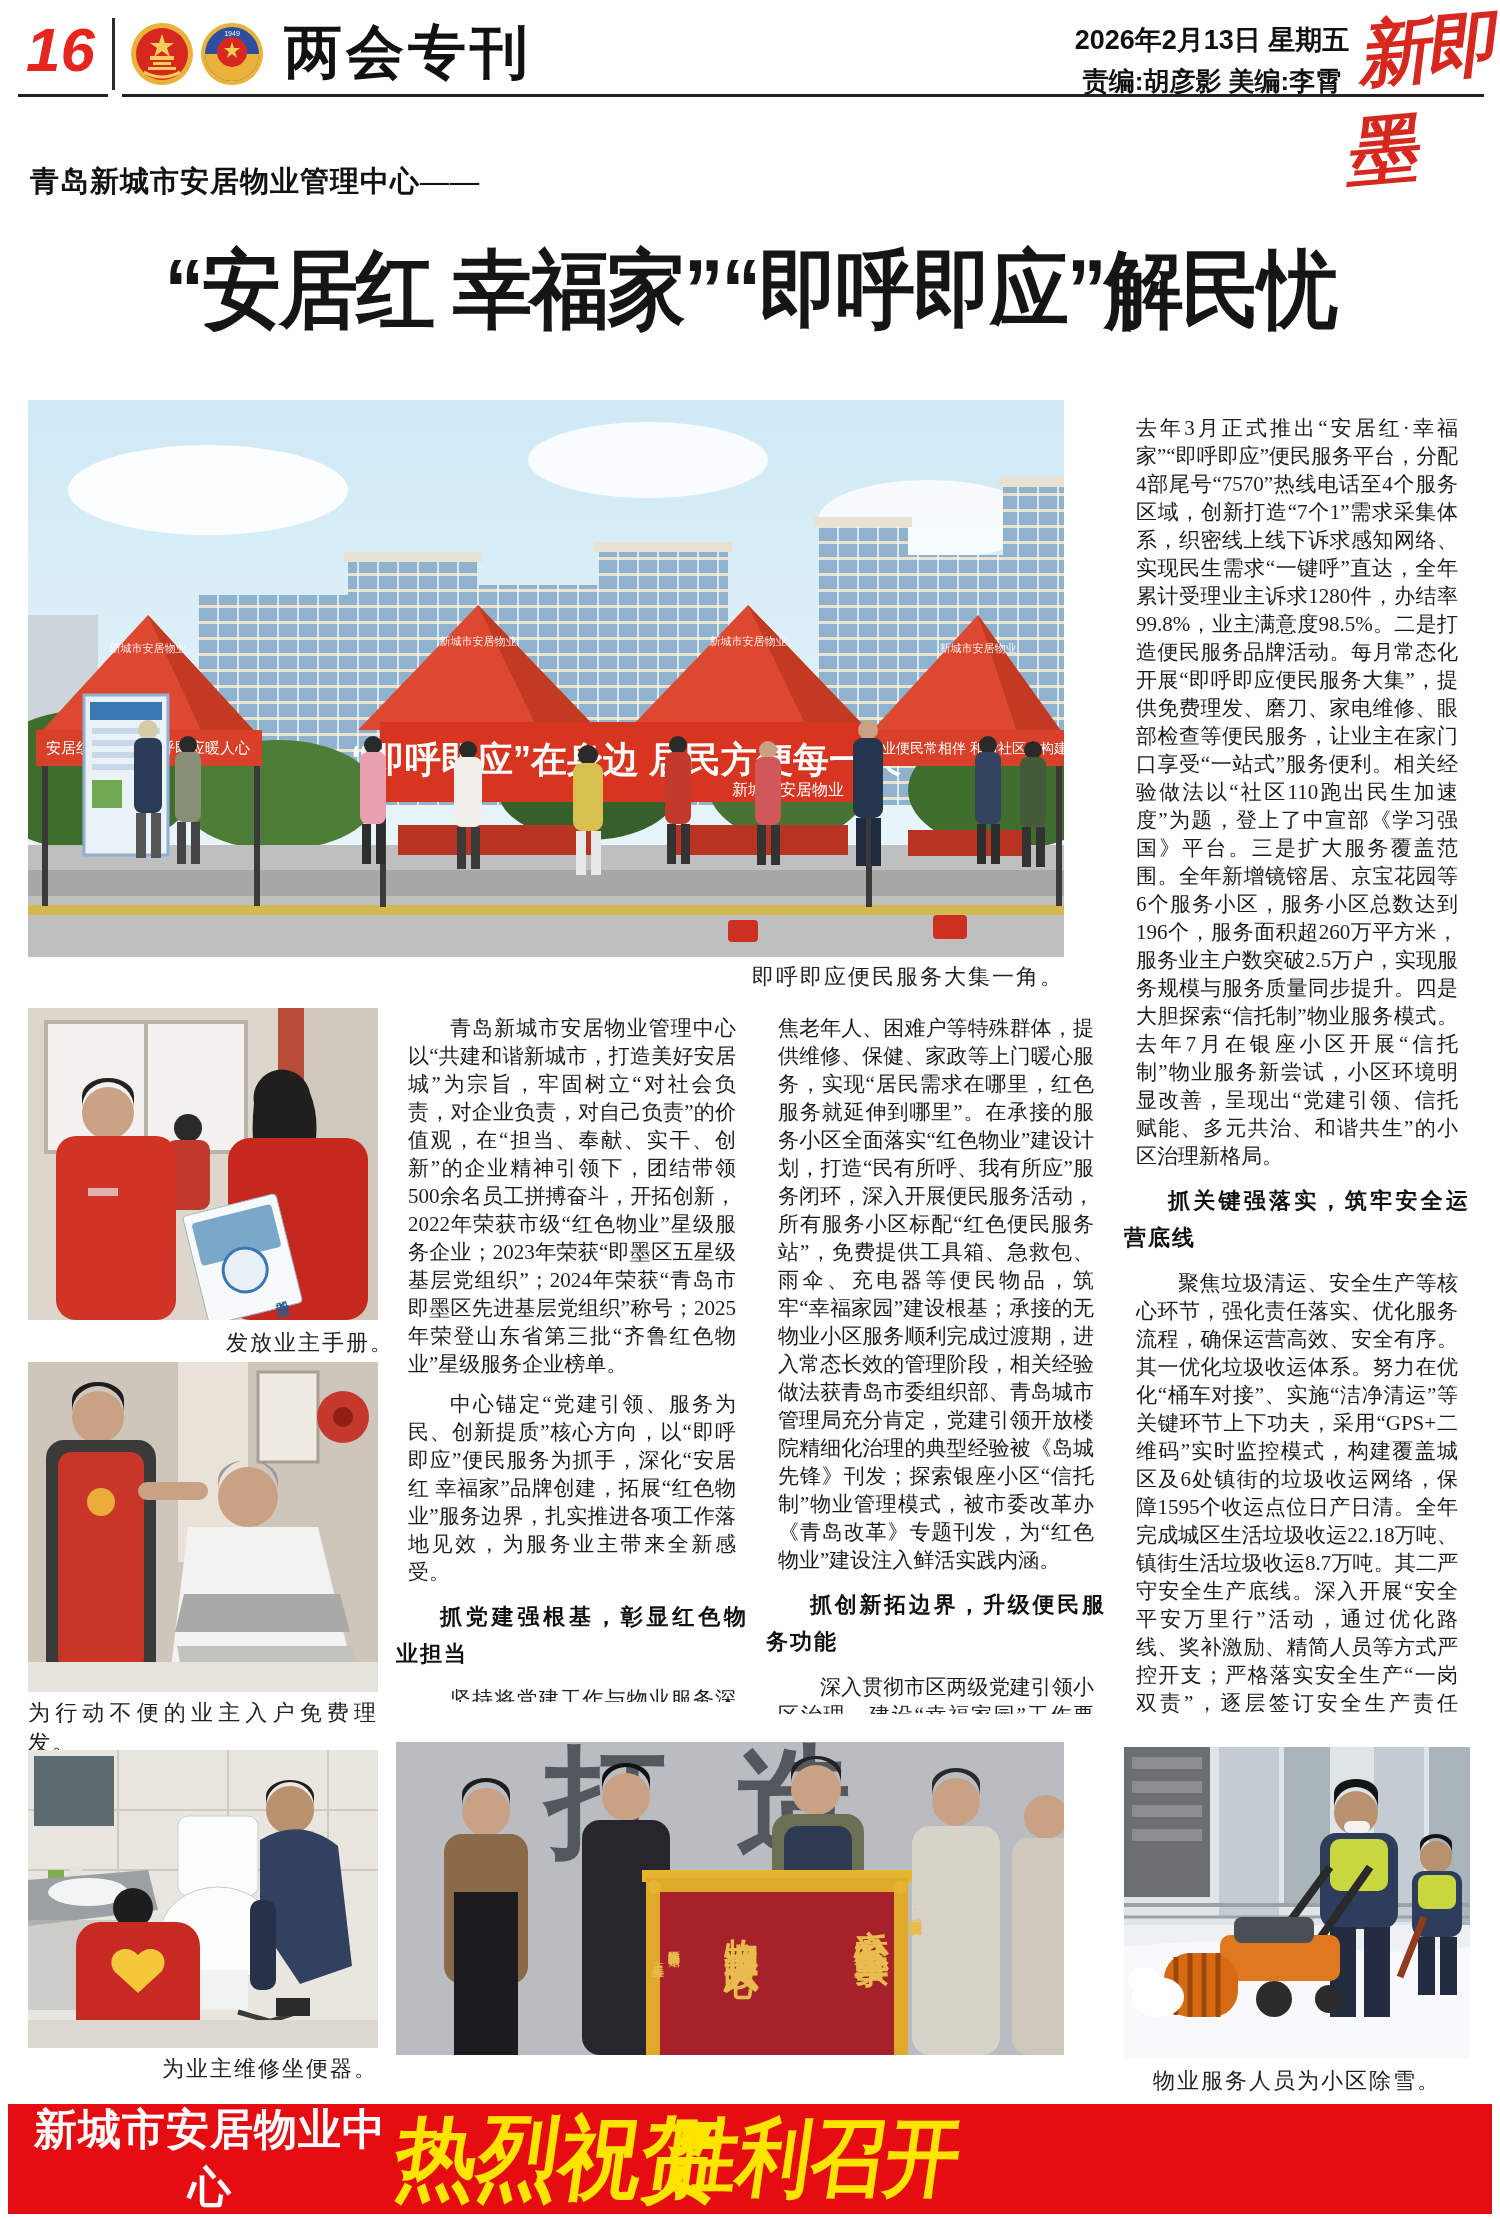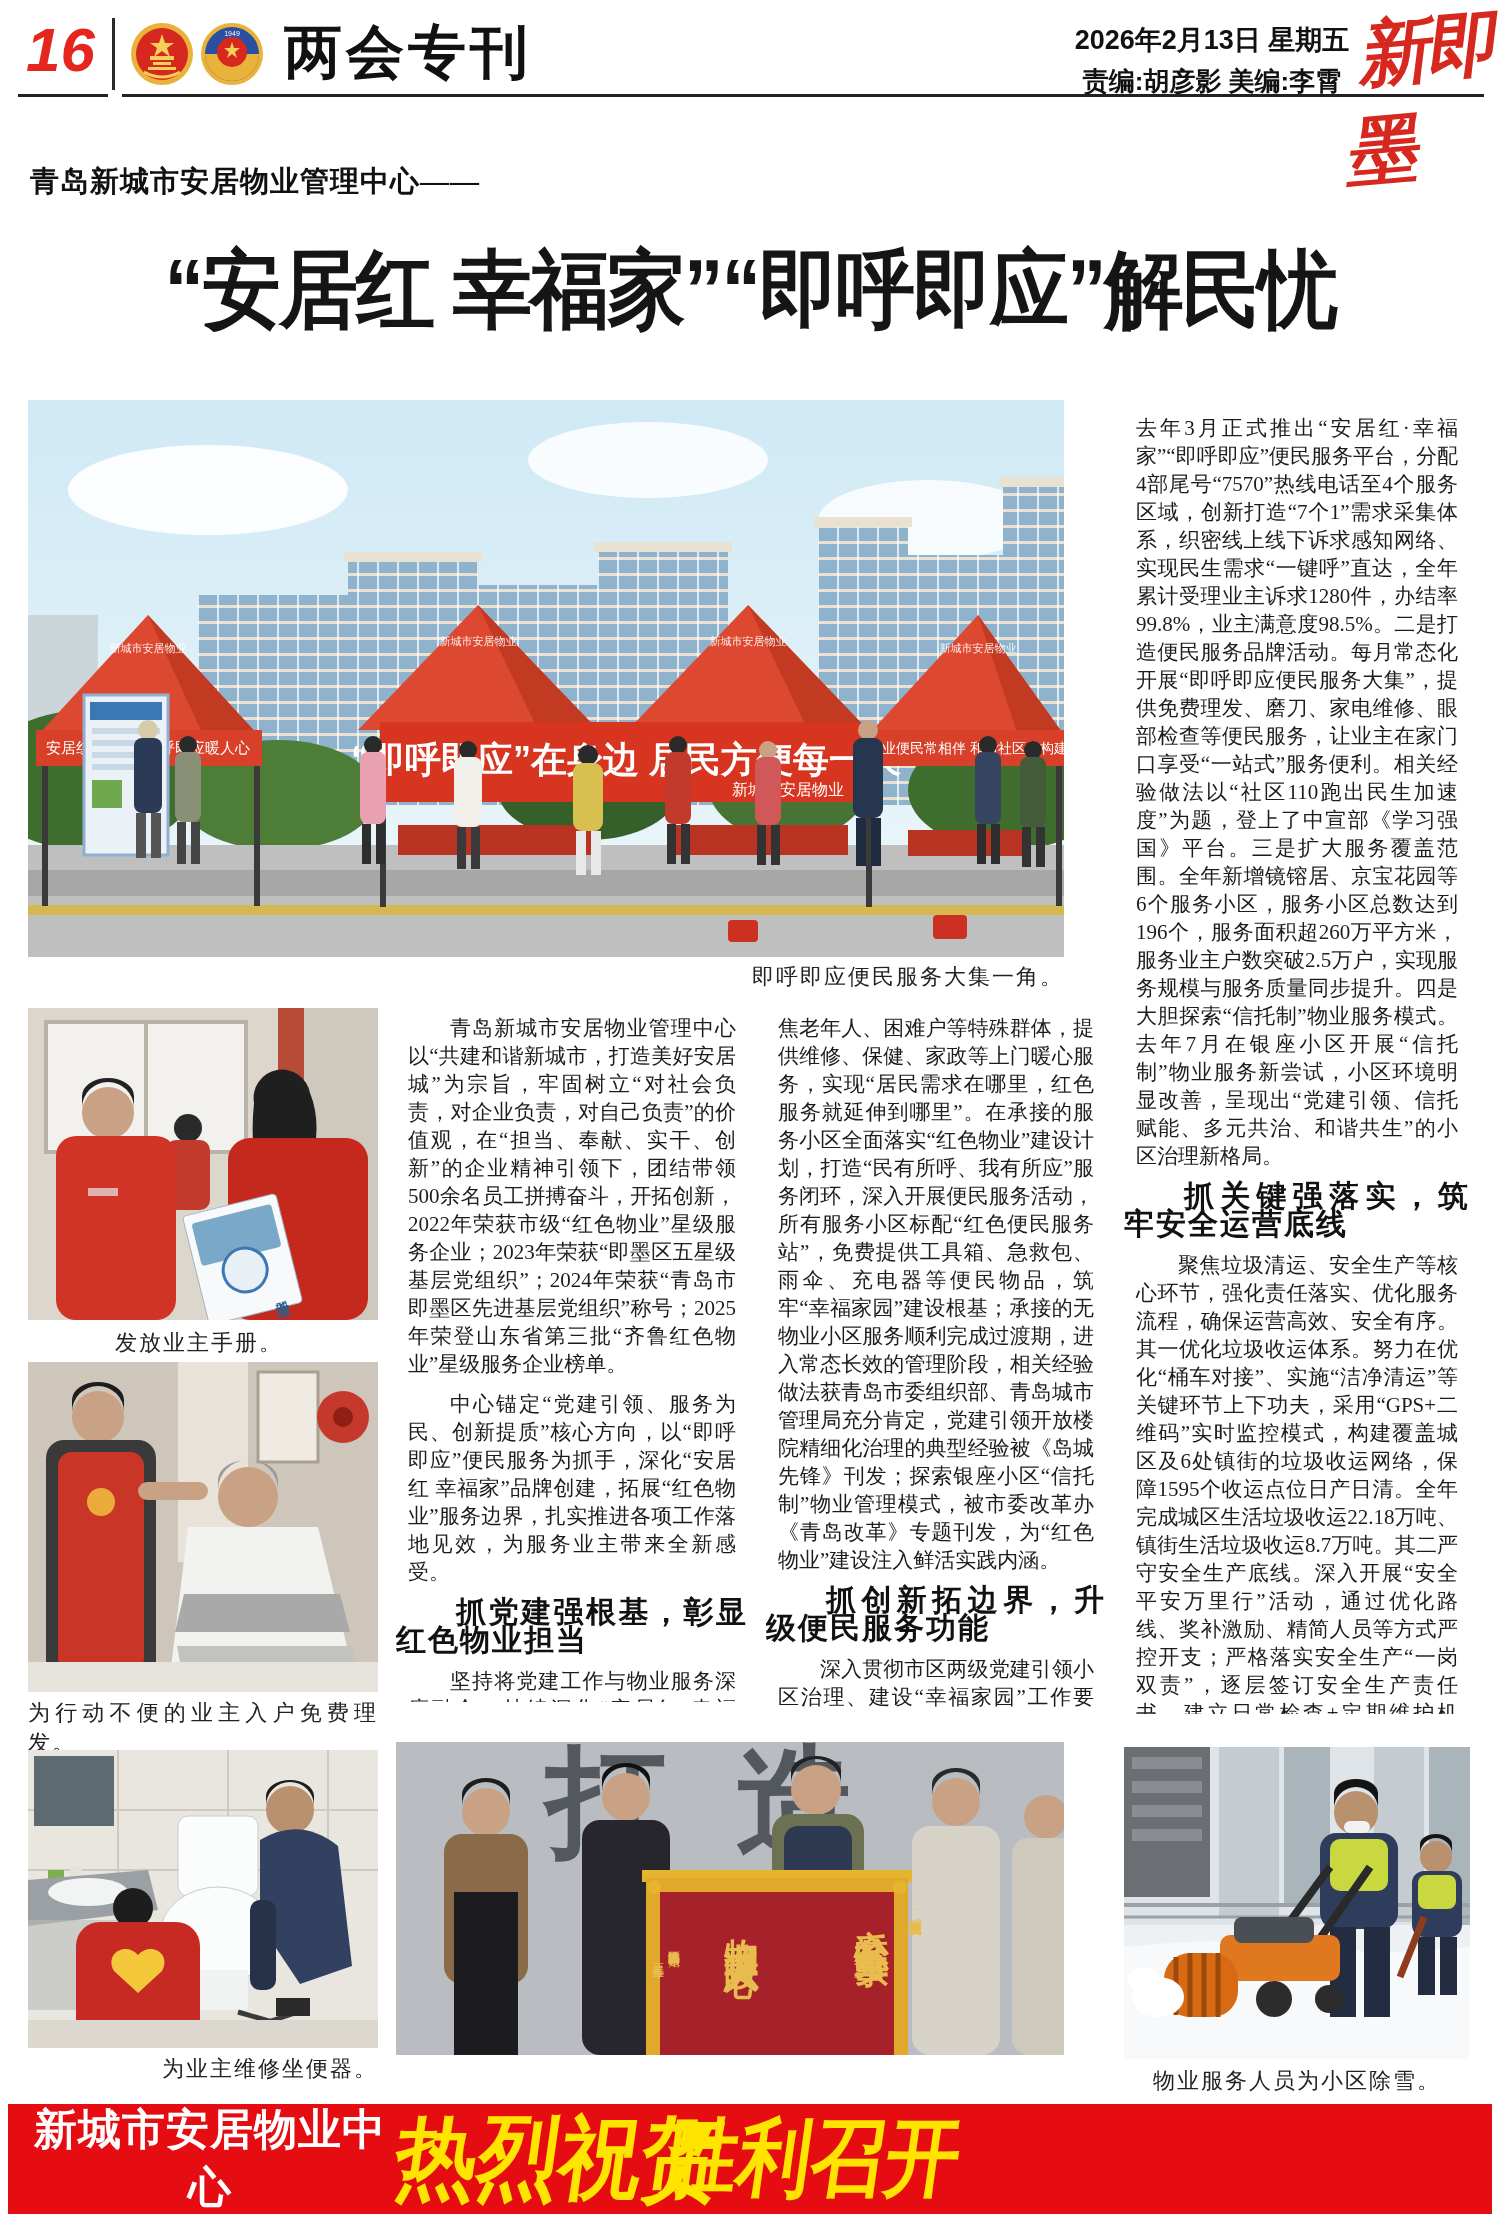--- a/index.html
+++ b/index.html
@@ -24,21 +24,21 @@
   .headline{position:absolute;left:0;top:238px;width:1500px;text-align:center;
             font-family:"Liberation Sans",sans-serif;font-size:79px;font-weight:900;color:#151515;
             letter-spacing:-2px;transform:scaleY(1.08);white-space:nowrap;}
   
   .photo{position:absolute;overflow:hidden;background:#d8d8d8;}
   .caption{position:absolute;font-size:22px;color:#222;letter-spacing:2px;}
   
   .body-col{position:absolute;font-size:21px;line-height:28px;text-align:justify;overflow:hidden;}
   .body-col p{margin:12px;text-indent:2em;}
   .body-col p.cont{text-indent:0;}
-  .subhead{font-family:"Liberation Sans",sans-serif;font-weight:700;font-size:30px;line-height:28px;
+  .subhead{font-family:"Liberation Sans",sans-serif;font-weight:700;font-size:22px;line-height:37px;
            letter-spacing:2px;margin:11px 0 13px;text-indent:2em;text-align:justify;color:#111;}
   
   .vtext{position:absolute;writing-mode:vertical-rl;font-family:"Liberation Serif",serif;color:#e8bc4e;}
   .wallcal{position:absolute;font-size:120px;font-weight:900;color:#3a4046;opacity:.8;
            font-family:"DejaVu Serif",serif;letter-spacing:70px;white-space:nowrap;}
   
   .banner{position:absolute;left:8px;top:2104px;width:1484px;height:110px;background:#e60d12;
           display:flex;align-items:center;padding:16px;box-sizing:border-box;}
   .banner-org{width:372px;text-align:center;font-family:"Liberation Sans",sans-serif;
               font-size:43px;font-weight:900;color:#fff;letter-spacing:1px;}
@@ -264,21 +264,21 @@
         <rect x="200" y="130" width="140" height="182" rx="22" fill="#c5281c"></rect>
       </g>
       <g transform="rotate(-14 215 245)">
         <rect x="165" y="195" width="96" height="112" rx="4" fill="#f7f9fb" stroke="#9db6c9"></rect>
         <rect x="172" y="204" width="82" height="44" rx="4" fill="#7aa8c8"></rect>
         <circle cx="213" cy="262" r="22" fill="#e8f0f6" stroke="#3a78b5" stroke-width="3"></circle>
         <text x="240" y="290" font-size="15" fill="#2b5f8e" writing-mode="tb" font-family="Liberation Serif,serif">业主手册</text>
       </g>
     </svg>
   </div>
-  <div class="caption" style="left:24px;top:1328px;width:350px;text-align:center">发放业主手册。</div>
+  <div class="caption" style="left:44px;top:1328px;width:350px;text-align:right">发放业主手册。</div>
 
   <div class="photo" style="left:28px;top:1362px;width:350px;height:330px">
     <svg width="350" height="330" viewBox="0 0 350 330">
       <rect width="350" height="330" fill="#cfc6bb"></rect>
       <rect x="150" y="0" width="70" height="200" fill="#e8e2d8"></rect>
       <rect x="230" y="10" width="60" height="90" fill="#efeae2" stroke="#a89f90" stroke-width="3"></rect>
       <circle cx="315" cy="55" r="26" fill="#c5392c"></circle>
       <circle cx="315" cy="55" r="10" fill="#8f1f14"></circle>
       <g>
         <circle cx="70" cy="55" r="26" fill="#c9a185"></circle>

